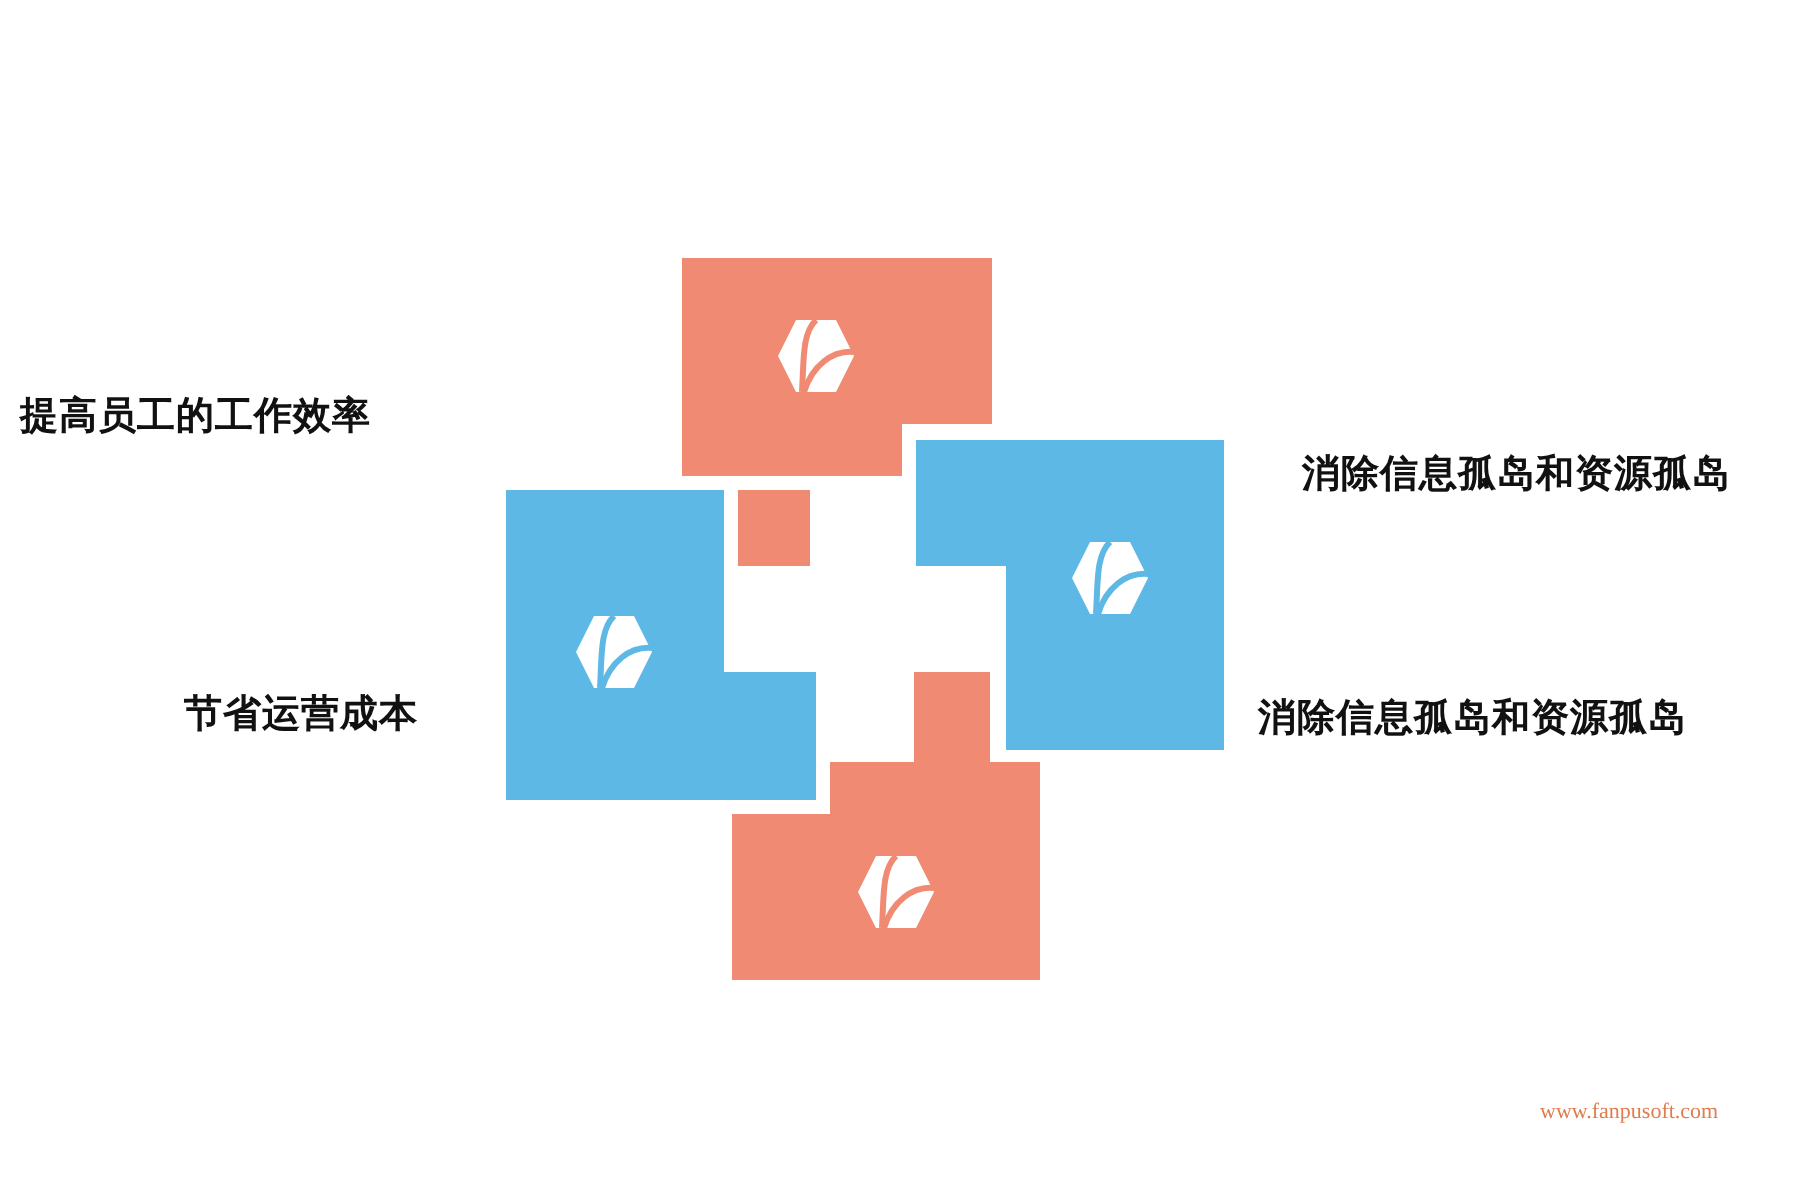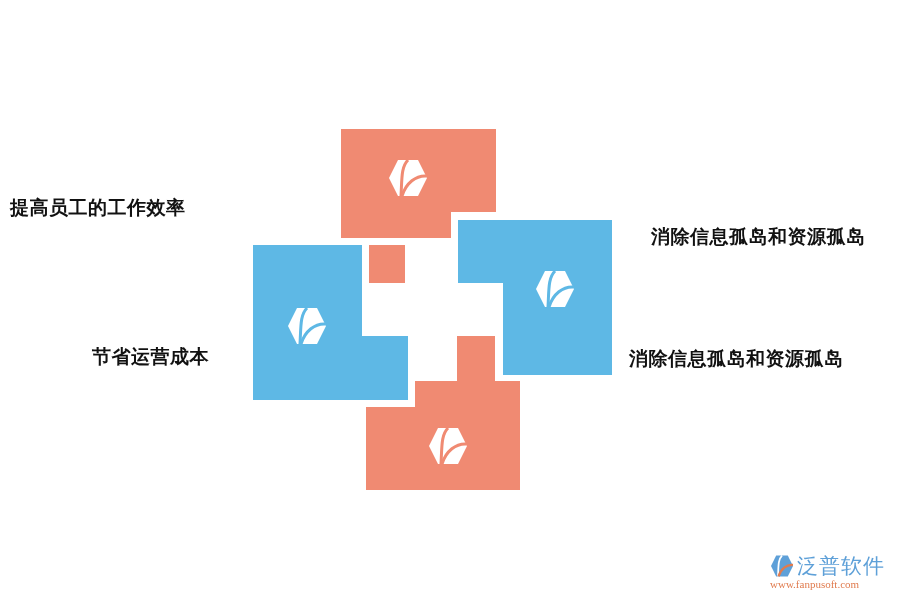--- a/index.html
+++ b/index.html
@@ -58,22 +58,14 @@
     <path d="M39 17 C28 16 18 24 14 37" stroke="#F08A72" stroke-width="3" fill="none"></path>
   </svg>
 </div>
 
 <div class="label" style="left:10px;top:195px;">提高员工的工作效率</div>
 <div class="label" style="left:52px;top:344px;margin-left:40px;">节省运营成本</div>
 <div class="label" style="left:651px;top:224px;text-align:right;">消除信息孤岛和资源孤岛</div>
 <div class="label" style="left:629px;top:346px;">消除信息孤岛和资源孤岛</div>
 
 <div class="logo">
-  <div class="logo-row">
-    <svg width="24" height="22" viewBox="0 0 40 38">
-      <path d="M10 1 H30 L39 19 L30 37 H10 L1 19 Z" fill="#5EA0D8"></path>
-      <path d="M20 1 C13 8 14 20 13 37" stroke="#fff" stroke-width="3" fill="none"></path>
-      <path d="M39 17 C28 16 18 24 14 37" stroke="#E07B4E" stroke-width="4" fill="none"></path>
-    </svg>
-    <span class="logo-name">泛普软件</span>
-  </div>
   <div class="logo-url">www.fanpusoft.com</div>
 </div>
 
 </body></html>

